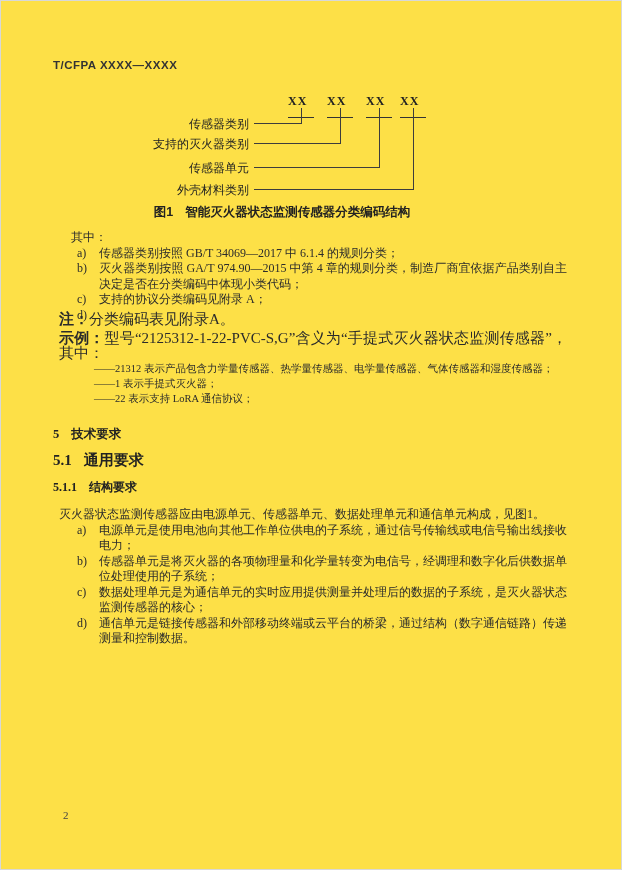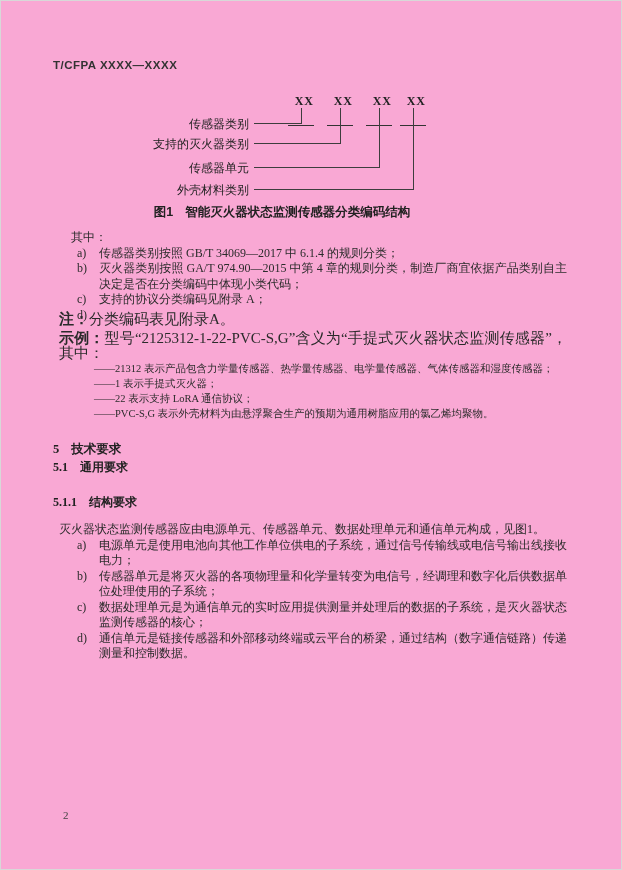--- a/index.html
+++ b/index.html
@@ -1,20 +1,20 @@
 <!DOCTYPE html>
 <html><head>
 <meta charset="utf-8">
 <style>
   html, body { margin:0; padding:0; background:#ffffff; }
   .page {
     position: relative;
     width: 622px;
     height: 870px;
-    background: #f9a8d4;
+    background: #fde047;
     box-sizing: border-box;
     border: 1px solid #d8d8d8;
     font-family: "Liberation Serif", "DejaVu Serif", serif;
     color: #2b2b2b;
     overflow: hidden;
   }
   .std-header {
     position: absolute;
     left: 52px;
     top: 58px;
@@ -23,26 +23,26 @@
     font-size: 11.5px;
     letter-spacing: 0.5px;
     color: #333;
   }
   
   .diagram { position: absolute; left: 0; top: 0; width: 622px; height: 230px; }
   .code {
     position: absolute;
     top: 93px;
     width: 26px;
-    text-align: right;
+    text-align: left;
     font-weight: bold;
     font-size: 12px;
     letter-spacing: 1px;
     border-bottom: 1px solid #333;
-    padding-bottom: 16px;
+    padding-bottom: 8px;
     color: #222;
   }
   .code1 { left: 287px; }
   .code2 { left: 326px; }
   .code3 { left: 365px; }
   .code4 { left: 399px; }
   .connector {
     position: absolute;
     border-right: 1.4px solid #3d3d3d;
     border-bottom: 1.4px solid #3d3d3d;
@@ -91,22 +91,22 @@
   .example-line { margin-left: 35px; font-size: 10.5px; line-height: 15px; }
   
   .h-main, .h-sub {
     font-family: Liberation Serif, serif;
     font-weight: bold;
     color: #222;
     margin-left: -6px;
     font-size: 12.5px;
   }
   .h-main { margin-top: 21px; }
-  .h51 { margin-top: 3px; font-size: 12px; }
-  .h511 { margin-top: 19px; font-size: 12px; }
+  .h51 { margin-top: 11px; font-size: 15px; }
+  .h511 { margin-top: 11px; font-size: 12px; }
   .h-num { margin-right: 12px; }
   .struct-para { margin-top: 12px; }
   .page-number {
     position: absolute;
     left: 62px;
     top: 808px;
     font-size: 11px;
     color: #444;
   }
 </style>
@@ -160,21 +160,20 @@
 
     <div class="note-block">
       <span class="blabel">注：</span><span>分类编码表见附录A。</span>
     </div>
     <div class="note-block">
       <span class="blabel">示例：</span><span>型号“2125312-1-22-PVC-S,G”含义为“手提式灭火器状态监测传感器”，其中：</span>
     </div>
     <div class="example-line">——21312 表示产品包含力学量传感器、热学量传感器、电学量传感器、气体传感器和湿度传感器；</div>
     <div class="example-line">——1 表示手提式灭火器；</div>
     <div class="example-line">——22 表示支持 LoRA 通信协议；</div>
-    <div class="example-line">——PVC-S,G 表示外壳材料为由悬浮聚合生产的预期为通用树脂应用的氯乙烯均聚物。</div>
 
     <div class="h-main">
       <span class="h-num">5</span><span>技术要求</span>
     </div>
     <div class="h-sub h51">
       <span class="h-num">5.1</span><span>通用要求</span>
     </div>
     <div class="h-sub h511">
       <span class="h-num">5.1.1</span><span>结构要求</span>
     </div>

